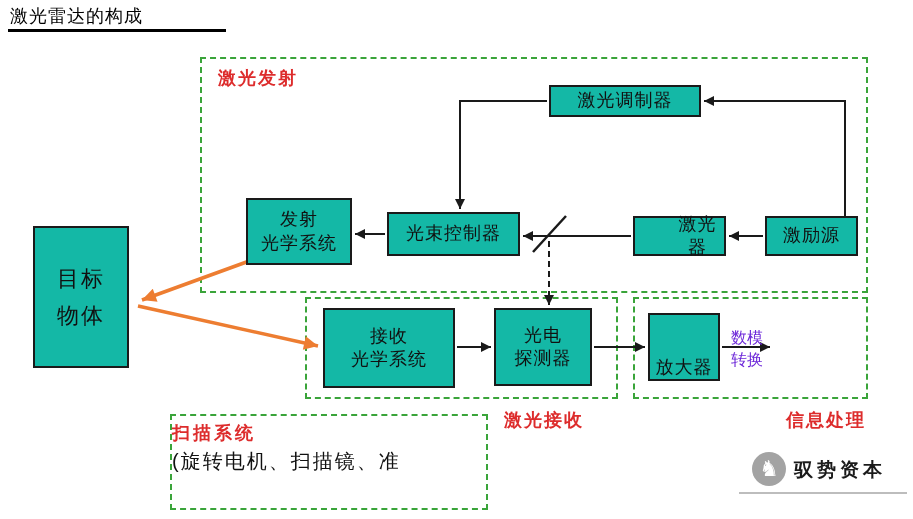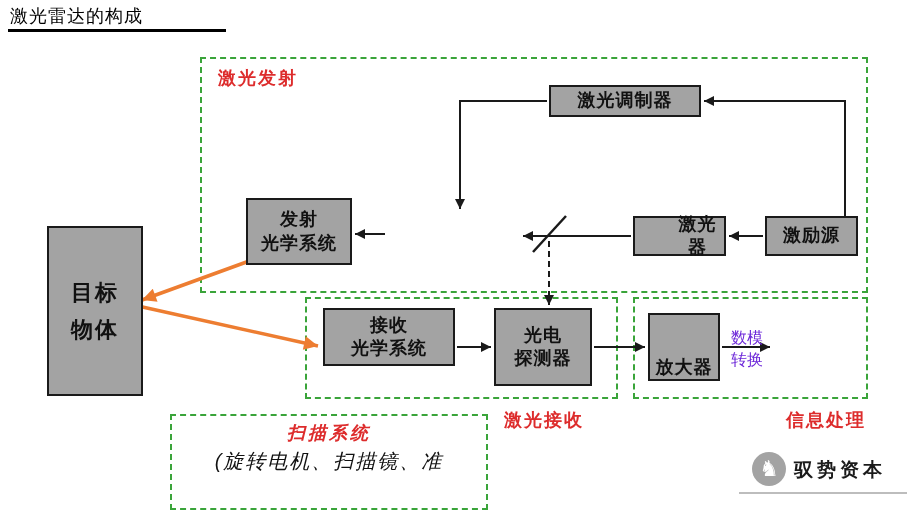--- a/index.html
+++ b/index.html
@@ -2,27 +2,27 @@
 <html><head>
 <meta charset="utf-8">
 <style>
   html,body{margin:0;padding:0;background:#ffffff;}
   #page{position:relative;width:913px;height:519px;background:#ffffff;overflow:hidden;
         font-family:"Liberation Sans","DejaVu Sans",sans-serif;}
   .title{position:absolute;left:10px;top:4px;font-size:18px;font-weight:normal;color:#000;letter-spacing:1px;z-index:5;}
   .title-underline{position:absolute;left:8px;top:29px;width:218px;height:3px;background:#000;z-index:5;}
   .section{position:absolute;border:2px dashed #3aa43a;box-sizing:border-box;z-index:1;background:transparent;}
   .seclabel{position:absolute;color:#dd2c2c;font-weight:bold;font-size:18px;letter-spacing:2px;z-index:4;}
-  .node{position:absolute;border:2px solid #1a1a1a;background:#a3a3a3;box-sizing:border-box;z-index:3;
+  .node{position:absolute;border:2px solid #1a1a1a;background:#14b8a6;box-sizing:border-box;z-index:3;
         display:flex;flex-direction:column;align-items:center;justify-content:center;
-        text-align:center;color:#111;font-size:18px;line-height:1.3;letter-spacing:1px;font-weight:bold;}
+        text-align:center;color:#111;font-size:18px;line-height:1.3;letter-spacing:1px;}
   .node.big{font-size:22px;line-height:1.7;letter-spacing:2px;}
   svg.wires{position:absolute;left:0;top:0;z-index:2;}
   .adc{position:absolute;z-index:4;font-size:16px;color:#6d28d9;text-align:center;line-height:1.35;}
-  .section.scanning{display:flex;flex-direction:column;align-items:center;padding-top:5px;font-style:italic;}
+  .section.scanning{display:flex;flex-direction:column;align-items:flex-start;padding-top:5px;}
   .scan-label{color:#dd2c2c;font-weight:bold;font-size:18px;letter-spacing:3px;margin-bottom:3px;}
   .scan-line{font-size:20px;color:#111;line-height:1.35;letter-spacing:2px;}
   .brand-icon{position:absolute;left:752px;top:452px;width:34px;height:34px;border-radius:50%;
               background:#a3a3a3;color:#fff;display:flex;align-items:center;justify-content:center;
               font-size:22px;z-index:3;}
   .brand-name{position:absolute;left:794px;top:457px;font-size:19px;font-weight:bold;color:#1a1a1a;
               letter-spacing:4px;z-index:3;text-align:center;}
   .brand-line{position:absolute;left:739px;top:492px;width:168px;height:2px;background:#bdbdbd;z-index:3;}
 </style>
 </head>
@@ -67,35 +67,38 @@
 
   <div class="node" style="left:549px;top:85px;width:152px;height:32px;">
     <span>激光调制器</span>
   </div>
 
   <div class="node" style="left:246px;top:198px;width:106px;height:67px;">
     <span>发射</span>
     <span>光学系统</span>
   </div>
 
+  <div class="node" style="left:387px;top:212px;width:133px;height:44px;">
+    <span>光束控制器</span>
+  </div>
 
   <div class="node" style="left:633px;top:216px;width:93px;height:40px;padding-left:36px;">
     <span>激光器</span>
   </div>
 
   <div class="node" style="left:765px;top:216px;width:93px;height:40px;">
     <span>激励源</span>
   </div>
 
-  <div class="node big" style="left:47px;top:226px;width:96px;height:170px;">
+  <div class="node big" style="left:33px;top:226px;width:96px;height:142px;">
     <span>目标</span>
     <span>物体</span>
   </div>
 
-  <div class="node" style="left:323px;top:308px;width:132px;height:58px;">
+  <div class="node" style="left:323px;top:308px;width:132px;height:80px;">
     <span>接收</span>
     <span>光学系统</span>
   </div>
 
   <div class="node" style="left:494px;top:308px;width:98px;height:78px;">
     <span>光电</span>
     <span>探测器</span>
   </div>
 
   <div class="node" style="left:648px;top:313px;width:72px;height:68px;justify-content:flex-end;">

